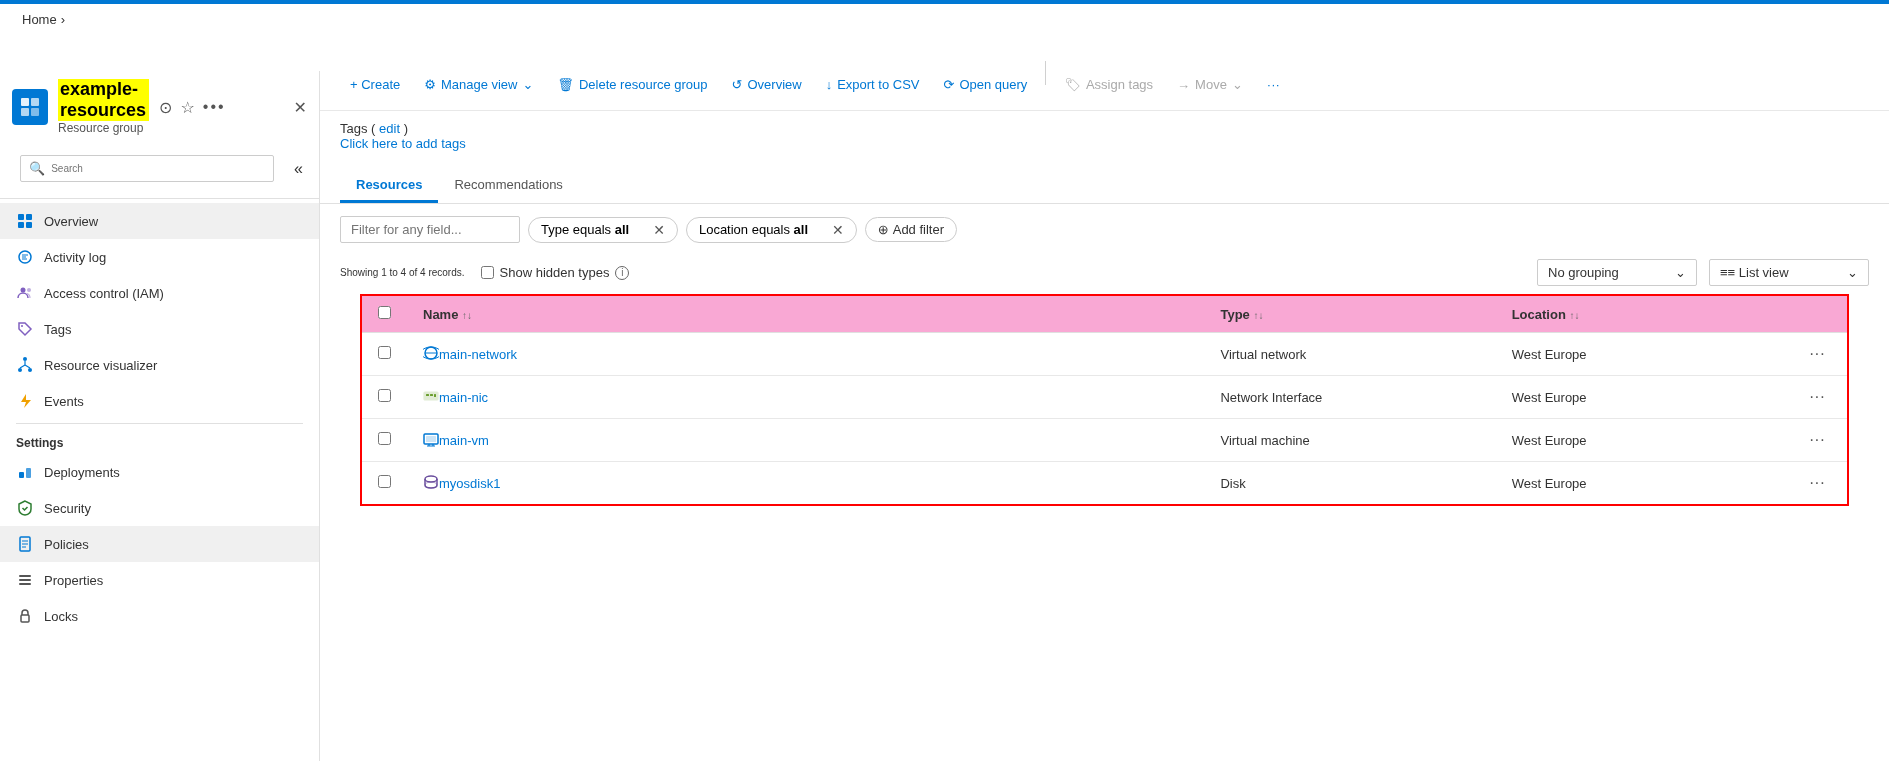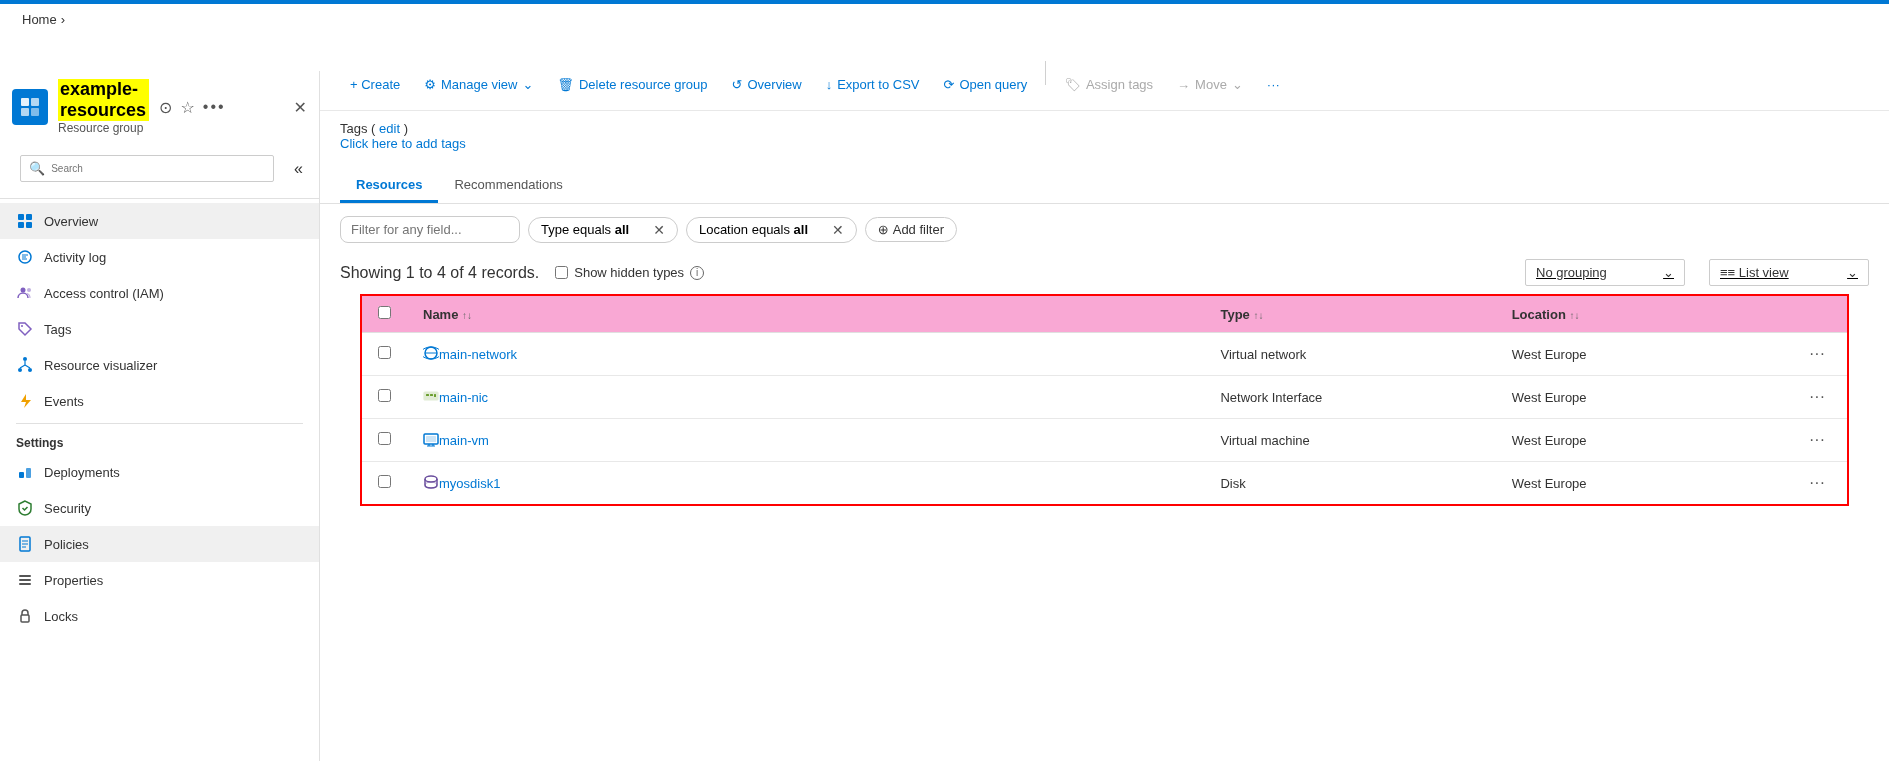--- a/index.html
+++ b/index.html
@@ -45,31 +45,31 @@
     .toolbar-separator { width: 1px; height: 24px; background: #d0d0d0; margin: 0 4px; }
 
     .tags-section { padding: 10px 20px; font-size: 13px; color: #333; }
     .tags-link { color: #0078d4; text-decoration: none; cursor: pointer; }
 
     .tabs-bar { display: flex; padding: 8px 20px 0; border-bottom: 1px solid #e0e0e0; gap: 0; }
     .tab { padding: 8px 16px; cursor: pointer; border-bottom: 3px solid transparent; font-size: 13px; color: #555; }
     .tab.active { border-bottom: 3px solid #0078d4; color: #0078d4; font-weight: 600; }
 
     .filters-bar { display: flex; align-items: center; padding: 12px 20px; gap: 8px; flex-wrap: wrap; }
-    .filter-input { border: 1px solid #ccc; border-radius: 8px; padding: 5px 10px; font-size: 13px; color: #999; width: 180px; }
+    .filter-input { border: 1px solid #ccc; border-radius: 2px; padding: 5px 10px; font-size: 13px; color: #999; width: 180px; }
     .filter-tag { display: flex; align-items: center; gap: 24px; border: 1px solid #ccc; border-radius: 16px; padding: 4px 12px; font-size: 13px; background: #fff; }
     .filter-tag .x-btn { cursor: pointer; color: #555; background: none; border: none; font-size: 14px; }
     .add-filter-btn { display: flex; align-items: center; gap: 4px; border: 1px solid #ccc; border-radius: 16px; padding: 4px 12px; font-size: 13px; background: #fff; cursor: pointer; color: #333; }
 
     .records-bar { display: flex; align-items: center; padding: 4px 20px 8px; gap: 16px; }
-    .records-text { font-size: 16px; color: #333; }
+    .records-text { font-size: 10px; color: #333; }
     .show-hidden { display: flex; align-items: center; gap: 6px; font-size: 13px; color: #333; }
     .show-hidden input[type=checkbox] { cursor: pointer; }
     .info-icon { width: 14px; height: 14px; border: 1px solid #666; border-radius: 50%; display: inline-flex; align-items: center; justify-content: center; font-size: 10px; color: #666; cursor: pointer; }
-    .grouping-select { margin-left: auto; display: flex; align-items: center; gap: 24px; text-decoration: underline; }
+    .grouping-select { margin-left: auto; display: flex; align-items: center; gap: 12px; }
     .dropdown-btn { display: flex; align-items: center; gap: 6px; border: 1px solid #ccc; border-radius: 2px; padding: 5px 10px; font-size: 13px; background: #fff; cursor: pointer; color: #333; min-width: 160px; justify-content: space-between; }
 
     
     .resources-table { width: 100%; border-collapse: collapse; border: 2px solid red; margin: 0 20px; width: calc(100% - 40px); }
     .resources-table th { padding: 10px 16px; text-align: left; font-weight: 600; font-size: 13px; color: #333; border-bottom: 1px solid #e0e0e0; background: #f9a8d4; }
     .resources-table td { padding: 10px 16px; font-size: 13px; color: #333; border-bottom: 1px solid #e8e8e8; }
     .col-check { width: 40px; }
     .col-name { width: 55%; }
     .col-type { width: 20%; }
     .col-location { width: 20%; }

